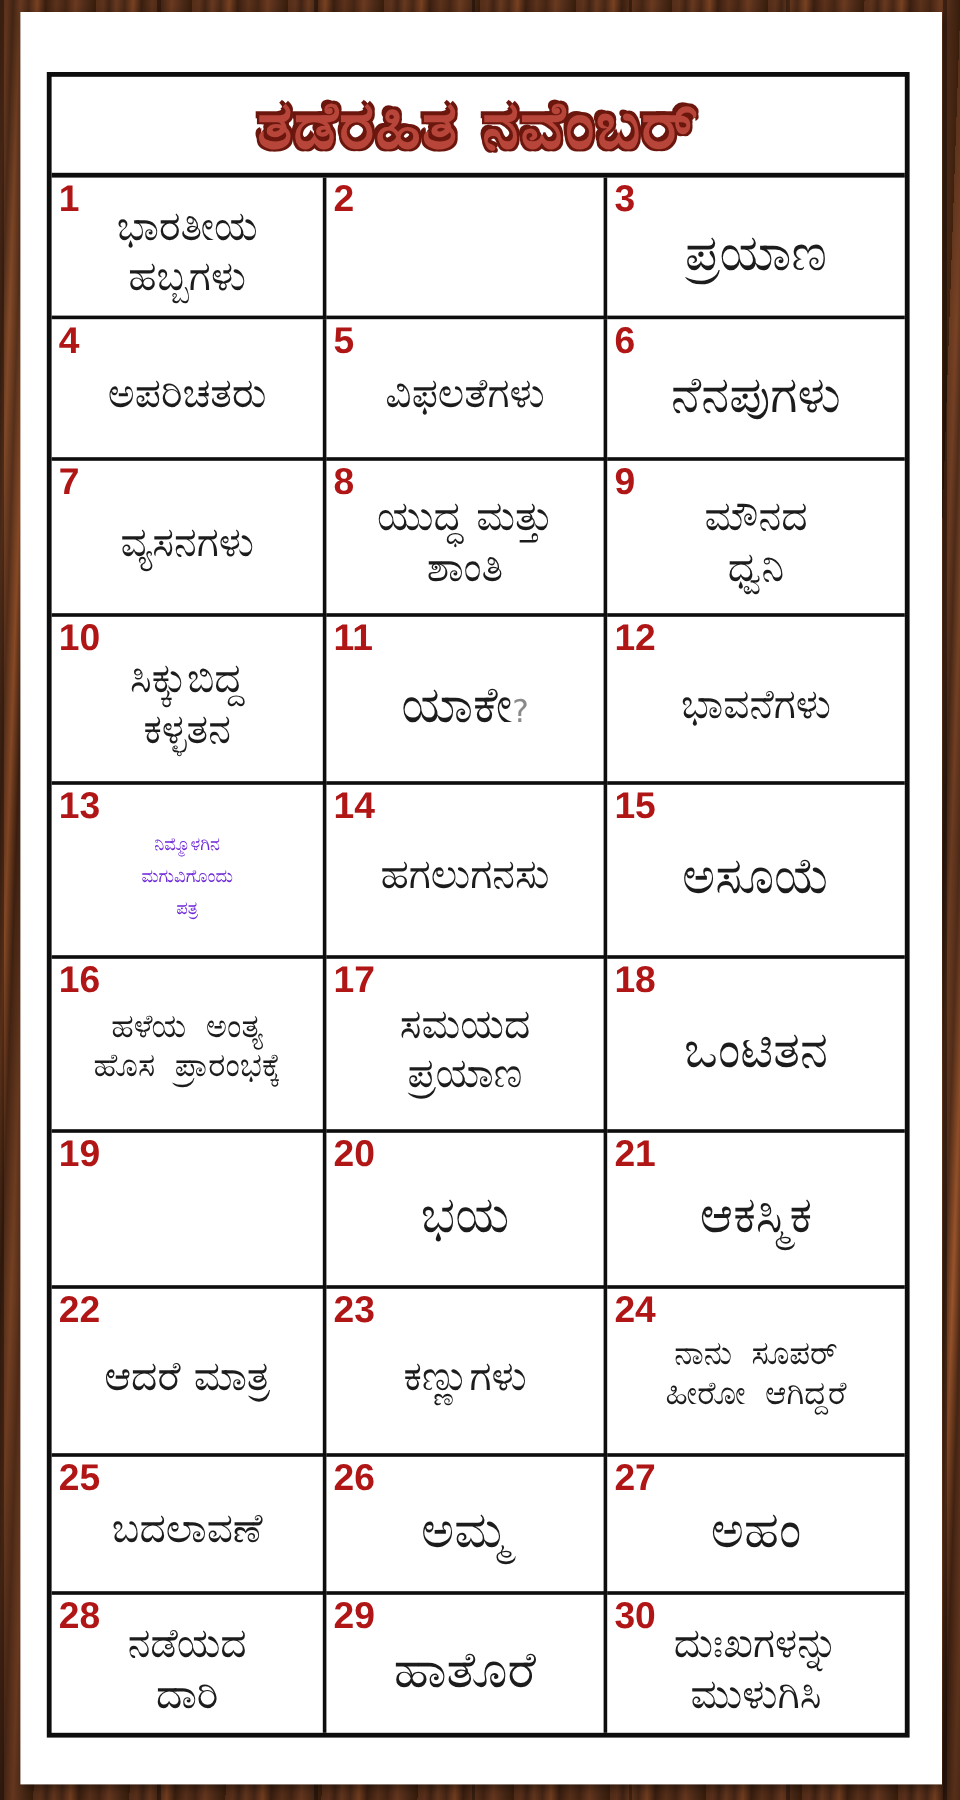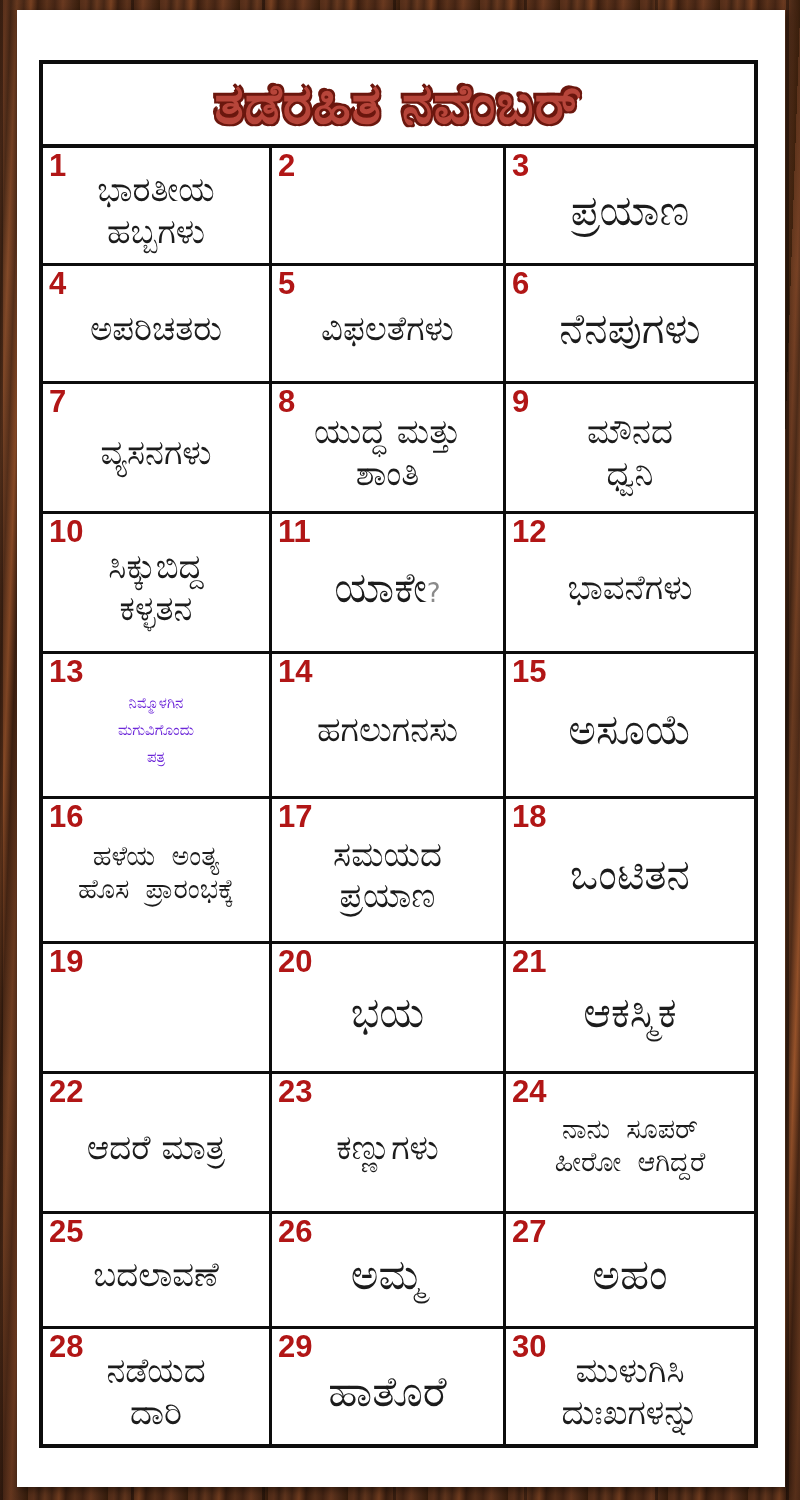--- a/index.html
+++ b/index.html
@@ -241,19 +241,19 @@
         </div>
         <div class="cell row10">
           <span class="day-num">29</span>
           <div class="day-text style-large">
             <div class="line">ಹಾತೊರೆ</div>
           </div>
         </div>
         <div class="cell col3 row10">
           <span class="day-num">30</span>
           <div class="day-text style-normal">
+            <div class="line">ದುಃಖಗಳನ್ನು</div>
             <div class="line">ಮುಳುಗಿಸಿ</div>
-            <div class="line">ದುಃಖಗಳನ್ನು</div>
           </div>
         </div>
       </div>
   </div>
 </div>
 
 </body></html>

